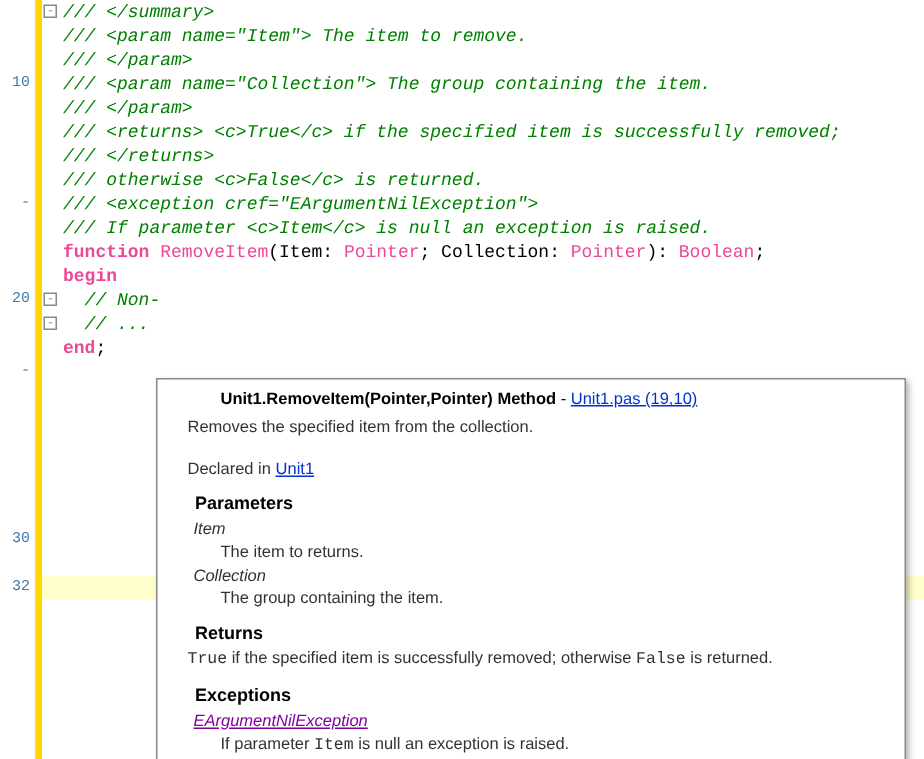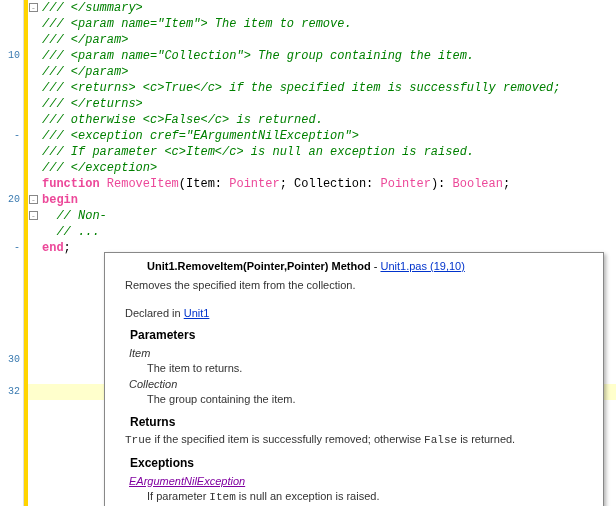--- a/index.html
+++ b/index.html
@@ -142,21 +142,20 @@
     <div class="code-line doc-comment">/// &lt;/summary&gt;</div>
     <div class="code-line doc-comment">/// &lt;param name="Item"&gt; The item to remove.</div>
     <div class="code-line doc-comment">/// &lt;/param&gt;</div>
     <div class="code-line doc-comment">/// &lt;param name="Collection"&gt; The group containing the item.</div>
     <div class="code-line doc-comment">/// &lt;/param&gt;</div>
     <div class="code-line doc-comment">/// &lt;returns&gt; &lt;c&gt;True&lt;/c&gt; if the specified item is successfully removed;</div>
     <div class="code-line doc-comment">/// &lt;/returns&gt;</div>
     <div class="code-line doc-comment">/// otherwise &lt;c&gt;False&lt;/c&gt; is returned.</div>
     <div class="code-line doc-comment">/// &lt;exception cref="EArgumentNilException"&gt;</div>
     <div class="code-line doc-comment">/// If parameter &lt;c&gt;Item&lt;/c&gt; is null an exception is raised.</div>
-    <div class="code-line doc-comment">/// &lt;/exception&gt;</div>
     <div class="code-line"><span class="keyword">function</span><span class="ident"> RemoveItem</span><span class="plain">(Item: </span><span class="ident">Pointer</span><span class="plain">; Collection: </span><span class="ident">Pointer</span><span class="plain">): </span><span class="ident">Boolean</span><span class="plain">;</span></div>
     <div class="code-line"><span class="keyword">begin</span></div>
     <div class="code-line doc-comment">  // Non-</div>
     <div class="code-line doc-comment">  // ...</div>
     <div class="code-line"><span class="keyword">end</span><span class="plain">;</span></div>
   </div>
 </div>
 
 <div class="tooltip">
   <div class="tt-title">

